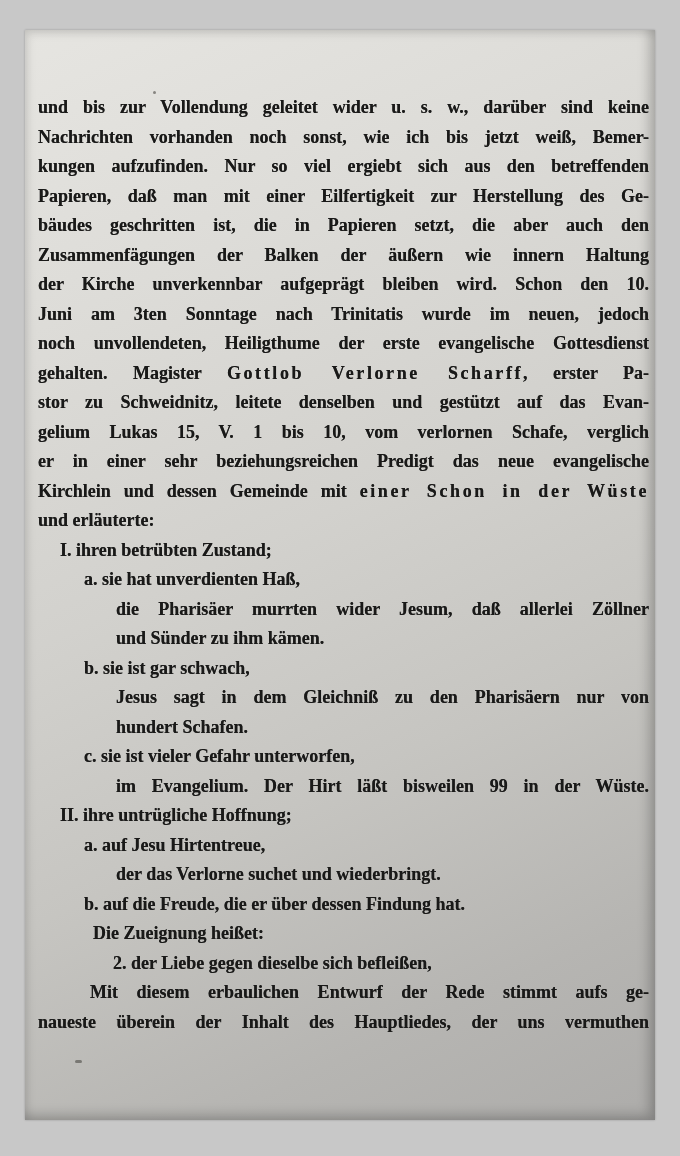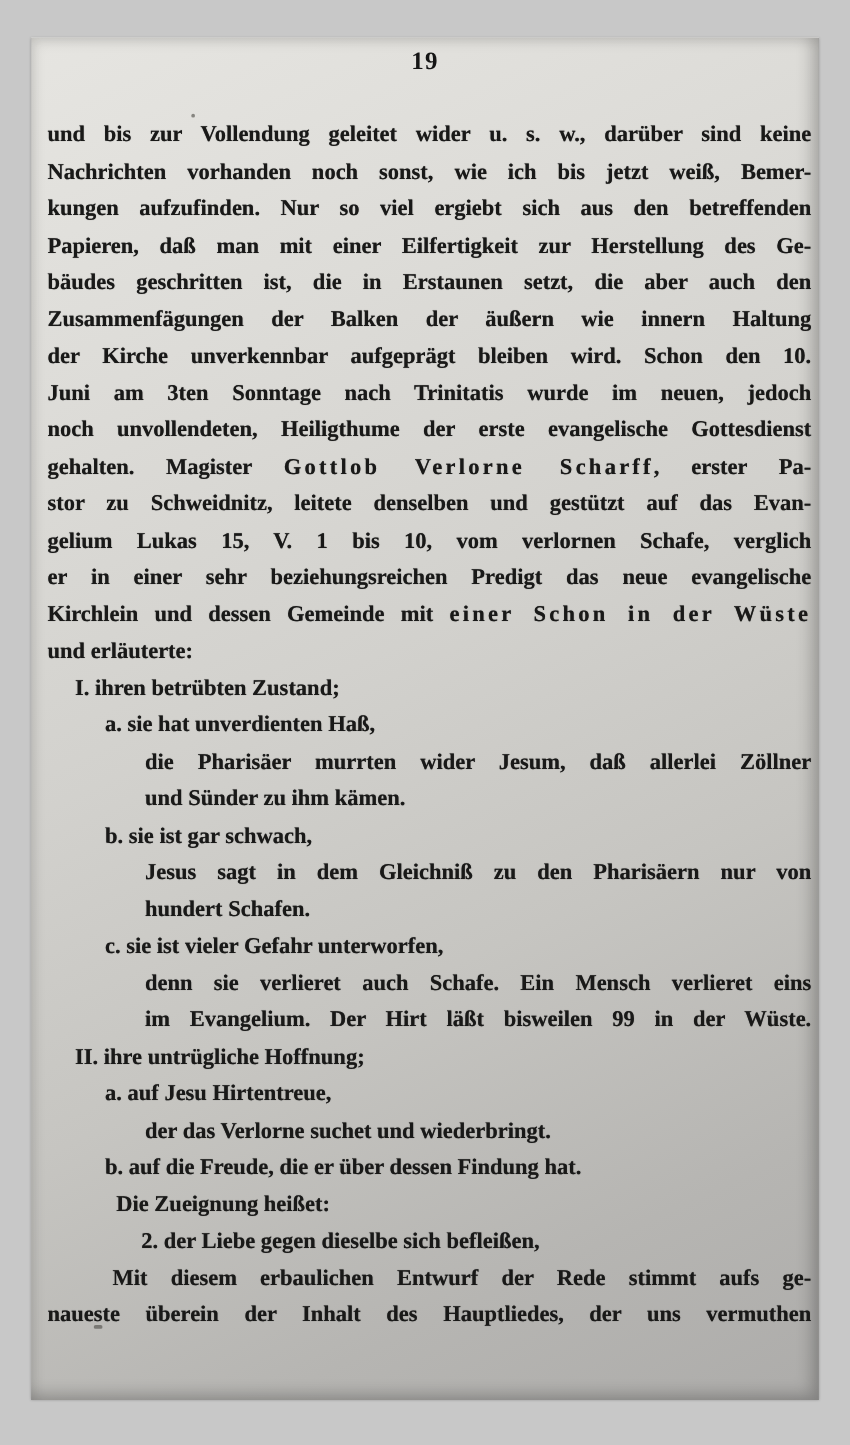--- a/index.html
+++ b/index.html
@@ -61,48 +61,46 @@
     opacity: 0.65;
   }
   .speck-1 { left: 128px; top: 61px; width: 3px; height: 3px; }
   .speck-2 { left: 50px; top: 1030px; width: 7px; height: 3px; border-radius: 2px; }
 </style>
 </head>
 <body>
 
 <div class="scan">
   <div class="page">
-    <div class="page-number">19</div>
     <div class="speck speck-1"></div>
     <div class="speck speck-2"></div>
     <div class="text-block">
         <div class="line just" style="padding-left: 0px;"><span>und bis zur Vollendung geleitet wider u. s. w., darüber sind keine</span></div>
         <div class="line just" style="padding-left: 0px;"><span>Nachrichten vorhanden noch sonst, wie ich bis jetzt weiß, Bemer-</span></div>
         <div class="line just" style="padding-left: 0px;"><span>kungen aufzufinden. Nur so viel ergiebt sich aus den betreffenden</span></div>
         <div class="line just" style="padding-left: 0px;"><span>Papieren, daß man mit einer Eilfertigkeit zur Herstellung des Ge-</span></div>
-        <div class="line just" style="padding-left: 0px;"><span>bäudes geschritten ist, die in Erstaunen setzt, die aber auch den</span></div>
+        <div class="line just" style="padding-left: 0px;"><span>bäudes geschritten ist, die in Papieren setzt, die aber auch den</span></div>
         <div class="line just" style="padding-left: 0px;"><span>Zusammenfägungen der Balken der äußern wie innern Haltung</span></div>
         <div class="line just" style="padding-left: 0px;"><span>der Kirche unverkennbar aufgeprägt bleiben wird. Schon den 10.</span></div>
         <div class="line just" style="padding-left: 0px;"><span>Juni am 3ten Sonntage nach Trinitatis wurde im neuen, jedoch</span></div>
         <div class="line just" style="padding-left: 0px;"><span>noch unvollendeten, Heiligthume der erste evangelische Gottesdienst</span></div>
         <div class="line just" style="padding-left: 0px;"><span>gehalten. Magister </span><span class="sperr">Gottlob Verlorne Scharff</span><span>, erster Pa-</span></div>
         <div class="line just" style="padding-left: 0px;"><span>stor zu Schweidnitz, leitete denselben und gestützt auf das Evan-</span></div>
         <div class="line just" style="padding-left: 0px;"><span>gelium Lukas 15, V. 1 bis 10, vom verlornen Schafe, verglich</span></div>
         <div class="line just" style="padding-left: 0px;"><span>er in einer sehr beziehungsreichen Predigt das neue evangelische</span></div>
         <div class="line just" style="padding-left: 0px;"><span>Kirchlein und dessen Gemeinde mit </span><span class="sperr">einer Schon in der Wüste</span></div>
         <div class="line" style="padding-left: 0px;"><span>und erläuterte:</span></div>
         <div class="line" style="padding-left: 22px;"><span>I. ihren betrübten Zustand;</span></div>
         <div class="line" style="padding-left: 46px;"><span>a. sie hat unverdienten Haß,</span></div>
         <div class="line just" style="padding-left: 78px;"><span>die Pharisäer murrten wider Jesum, daß allerlei Zöllner</span></div>
         <div class="line" style="padding-left: 78px;"><span>und Sünder zu ihm kämen.</span></div>
         <div class="line" style="padding-left: 46px;"><span>b. sie ist gar schwach,</span></div>
         <div class="line just" style="padding-left: 78px;"><span>Jesus sagt in dem Gleichniß zu den Pharisäern nur von</span></div>
         <div class="line" style="padding-left: 78px;"><span>hundert Schafen.</span></div>
         <div class="line" style="padding-left: 46px;"><span>c. sie ist vieler Gefahr unterworfen,</span></div>
-        <div class="line just" style="padding-left: 78px;"><span>denn sie verlieret auch Schafe. Ein Mensch verlieret eins</span></div>
         <div class="line just" style="padding-left: 78px;"><span>im Evangelium. Der Hirt läßt bisweilen 99 in der Wüste.</span></div>
         <div class="line" style="padding-left: 22px;"><span>II. ihre untrügliche Hoffnung;</span></div>
         <div class="line" style="padding-left: 46px;"><span>a. auf Jesu Hirtentreue,</span></div>
         <div class="line" style="padding-left: 78px;"><span>der das Verlorne suchet und wiederbringt.</span></div>
         <div class="line" style="padding-left: 46px;"><span>b. auf die Freude, die er über dessen Findung hat.</span></div>
         <div class="line" style="padding-left: 55px;"><span>Die Zueignung heißet:</span></div>
         <div class="line" style="padding-left: 75px;"><span>2. der Liebe gegen dieselbe sich befleißen,</span></div>
         <div class="line just" style="padding-left: 52px;"><span>Mit diesem erbaulichen Entwurf der Rede stimmt aufs ge-</span></div>
         <div class="line just" style="padding-left: 0px;"><span>naueste überein der Inhalt des Hauptliedes, der uns vermuthen</span></div>
       </div>

